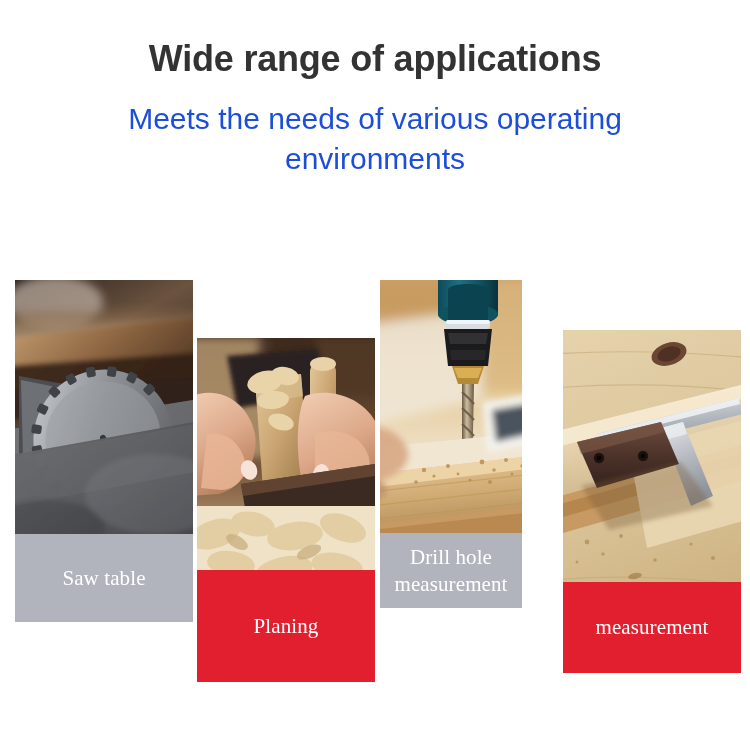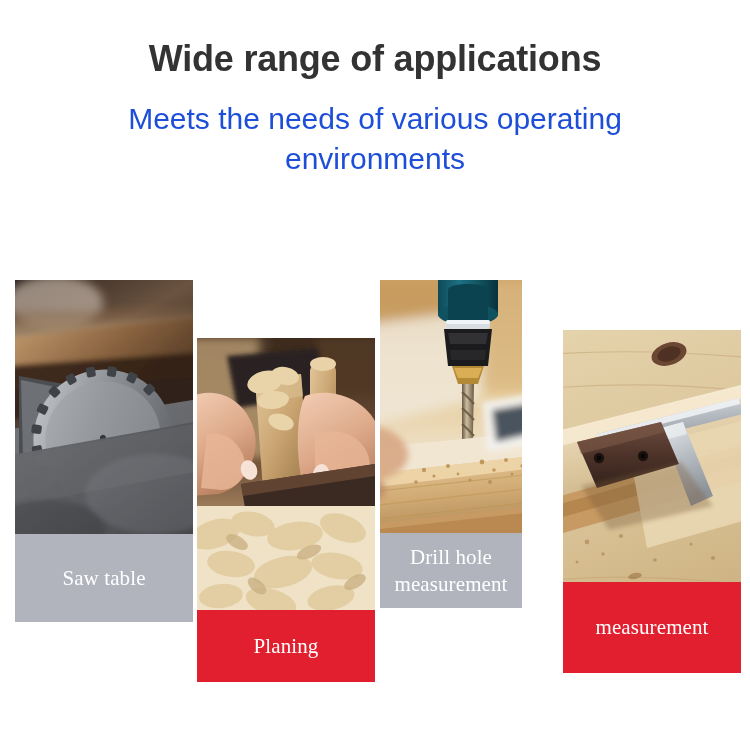--- a/index.html
+++ b/index.html
@@ -94,21 +94,21 @@
   }
   .caption .line { display: block; white-space: nowrap; }
   .caption.gray { background: #b1b4bd; }
   .caption.red  { background: #e11f2e; }
 
   
   #panel-1 { left: 15px;  top: 280px; width: 178px; height: 342px; }
   #panel-1 .caption { height: 88px; }
 
   #panel-2 { left: 197px; top: 338px; width: 178px; height: 344px; }
-  #panel-2 .caption { height: 72px; }
+  #panel-2 .caption { height: 112px; }
 
   #panel-3 { left: 380px; top: 280px; width: 142px; height: 328px; }
   #panel-3 .caption { height: 75px; }
 
   #panel-4 { left: 563px; top: 330px; width: 178px; height: 343px; }
   #panel-4 .caption { height: 91px; }
 
   
   #panel-3 .caption { font-size: 21px; }
   #panel-4 .caption { font-size: 21px; }

